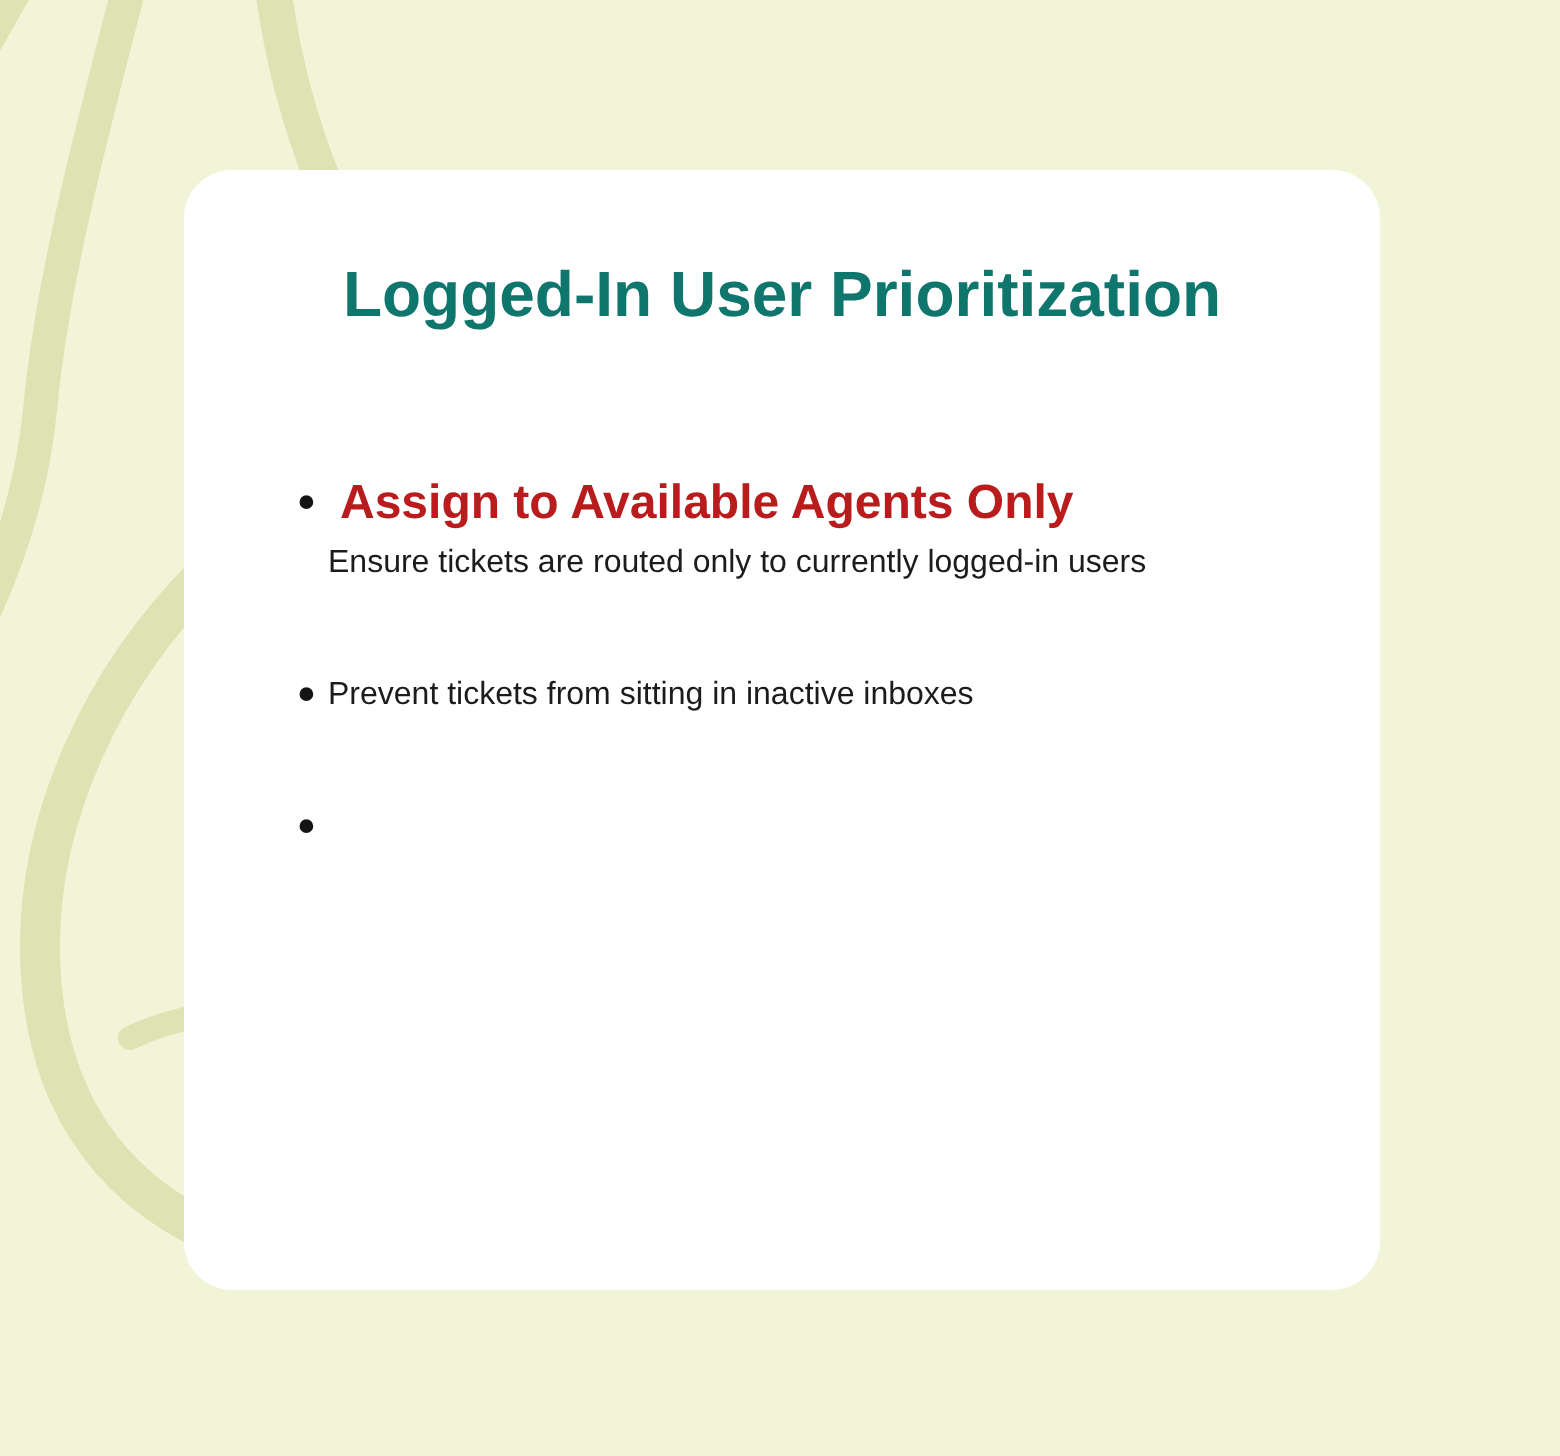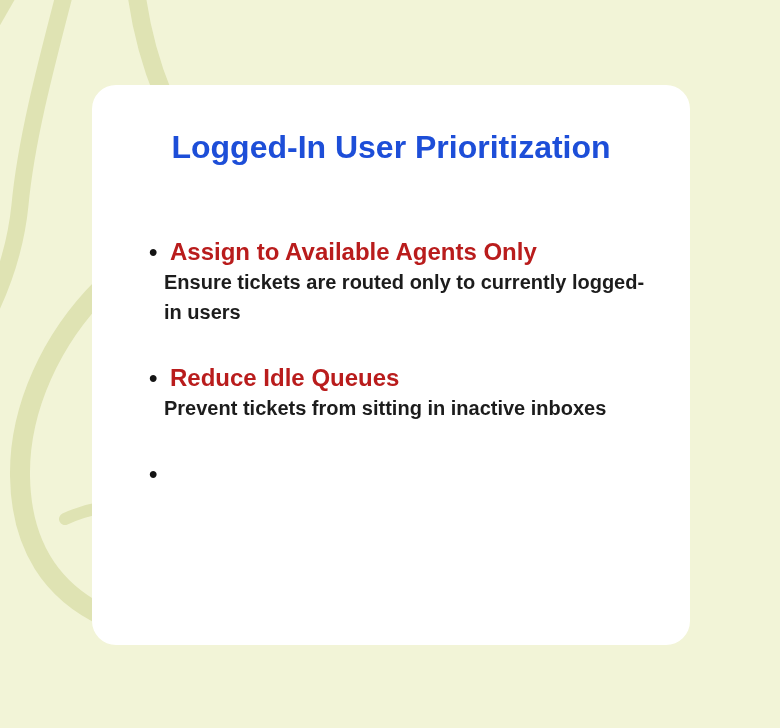--- a/index.html
+++ b/index.html
@@ -29,21 +29,21 @@
     background: #ffffff;
     border-radius: 24px;
   }
 
   .card-title {
     margin: 40px 0 0 0;
     text-align: center;
     font-size: 32px;
     line-height: 44px;
     font-weight: bold;
-    color: #1d4ed8;
+    color: #0f766e;
     letter-spacing: 0px;
   }
 
   .bullet-list {
     list-style: none;
     margin: 68px 36px 0 56px;
     padding: 0;
   }
 
   .bullet-item {
@@ -64,23 +64,23 @@
   }
 
   .item-heading {
     font-size: 24px;
     line-height: 30px;
     font-weight: bold;
     color: #b91c1c;
   }
 
   .item-desc {
-    font-size: 20px;
+    font-size: 16px;
     line-height: 30px;
-    font-weight: bold;
+    font-weight: normal;
     color: #1c1c1c;
     margin-left: -6px;
   }
 </style>
 </head>
 <body>
 
 <div class="page" style="background: rgb(242, 244, 215);">
 
   <svg class="decoration" width="780" height="728" viewBox="0 0 780 728" fill="none" xmlns="http://www.w3.org/2000/svg">
@@ -98,21 +98,20 @@
     <ul class="bullet-list">
 
       <li class="bullet-item">
         <span class="bullet-marker">•</span>
         <div class="item-heading">Assign to Available Agents Only</div>
         <div class="item-desc">Ensure tickets are routed only to currently logged-in users</div>
       </li>
 
       <li class="bullet-item">
         <span class="bullet-marker">•</span>
-        <div class="item-heading">Reduce Idle Queues</div>
         <div class="item-desc">Prevent tickets from sitting in inactive inboxes</div>
       </li>
 
       <li class="bullet-item">
         <span class="bullet-marker">•</span>
       </li>
 
     </ul>
   </div>
 </div>

